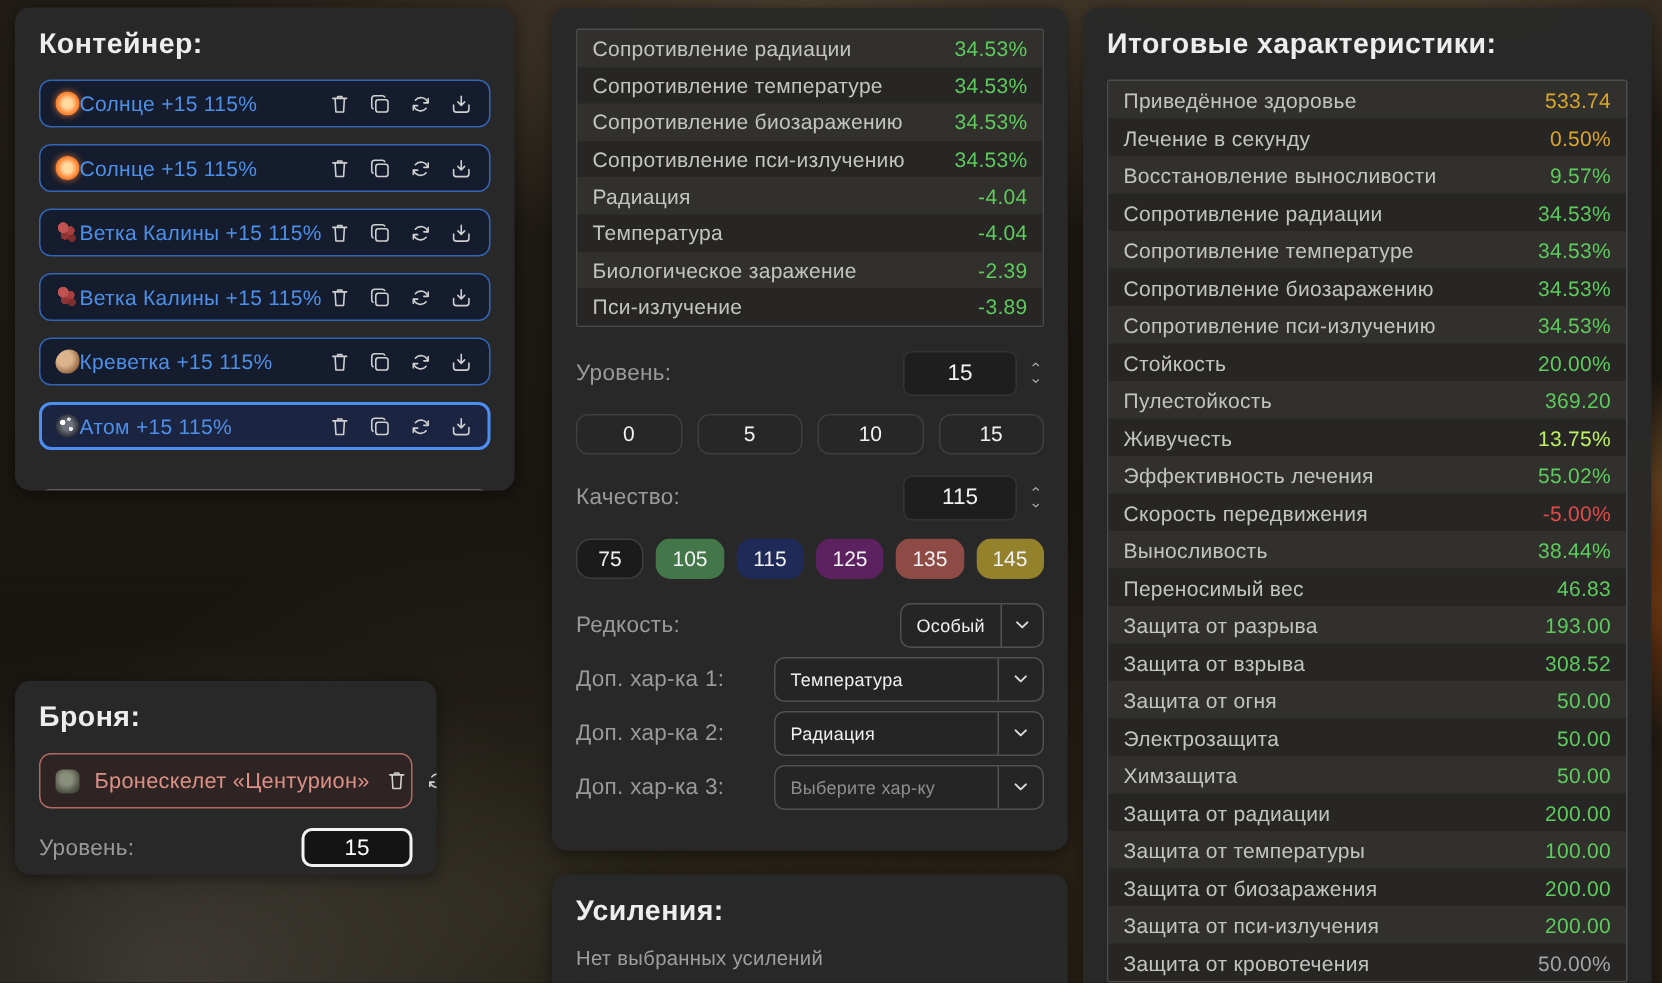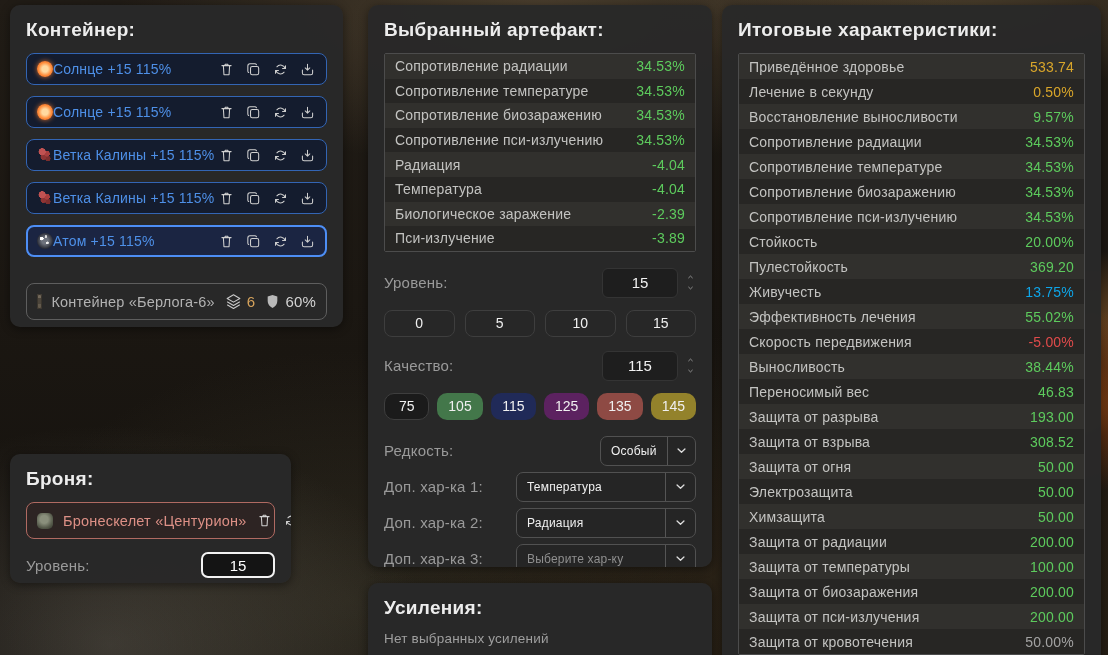--- a/index.html
+++ b/index.html
@@ -257,20 +257,38 @@
           </svg>
         <svg width="17" height="17" viewBox="0 0 24 24">
             <use href="#i-sync"></use>
           </svg>
         <svg width="17" height="17" viewBox="0 0 24 24">
             <use href="#i-download"></use>
           </svg>
       </span>
     </div>
 
+    <div class="slot">
+      <span class="art-icon" data-icon="shrimp"></span>
+      <span class="slot-label">Креветка +15 115%</span>
+      <span class="acts">
+        <svg width="17" height="17" viewBox="0 0 24 24">
+            <use href="#i-trash"></use>
+          </svg>
+        <svg width="17" height="17" viewBox="0 0 24 24">
+            <use href="#i-copy"></use>
+          </svg>
+        <svg width="17" height="17" viewBox="0 0 24 24">
+            <use href="#i-sync"></use>
+          </svg>
+        <svg width="17" height="17" viewBox="0 0 24 24">
+            <use href="#i-download"></use>
+          </svg>
+      </span>
+    </div>
 
     <div class="slot selected">
       <span class="art-icon" data-icon="atom"></span>
       <span class="slot-label">Атом +15 115%</span>
       <span class="acts">
         <svg width="17" height="17" viewBox="0 0 24 24">
             <use href="#i-trash"></use>
           </svg>
         <svg width="17" height="17" viewBox="0 0 24 24">
             <use href="#i-copy"></use>
@@ -319,21 +337,20 @@
         </svg>
     </span>
   </div>
   <div class="level-row">
     <span class="lbl">Уровень:</span>
     <input class="armor-level-input" value="15" style="">
   </div>
 </section>
 
 <section class="panel" id="panel-artifact">
-  <h2 class="panel-title">Выбранный артефакт:</h2>
 
   <div class="stat-table">
     <div class="stat-row">
         <span class="stat-label">Сопротивление радиации</span>
         <span class="stat-value">34.53%</span>
       </div>
     <div class="stat-row">
         <span class="stat-label">Сопротивление температуре</span>
         <span class="stat-value">34.53%</span>
       </div>
@@ -492,21 +509,21 @@
     <div class="stat-row">
         <span class="stat-label">Стойкость</span>
         <span class="stat-value" style="color: rgb(93, 203, 93);">20.00%</span>
       </div>
     <div class="stat-row">
         <span class="stat-label">Пулестойкость</span>
         <span class="stat-value" style="color: rgb(93, 203, 93);">369.20</span>
       </div>
     <div class="stat-row">
         <span class="stat-label">Живучесть</span>
-        <span class="stat-value" style="color: #0ea5e9;">13.75%</span>
+        <span class="stat-value" style="color: #bef264;">13.75%</span>
       </div>
     <div class="stat-row">
         <span class="stat-label">Эффективность лечения</span>
         <span class="stat-value" style="color: rgb(93, 203, 93);">55.02%</span>
       </div>
     <div class="stat-row">
         <span class="stat-label">Скорость передвижения</span>
         <span class="stat-value" style="color: rgb(224, 75, 75);">-5.00%</span>
       </div>
     <div class="stat-row">

